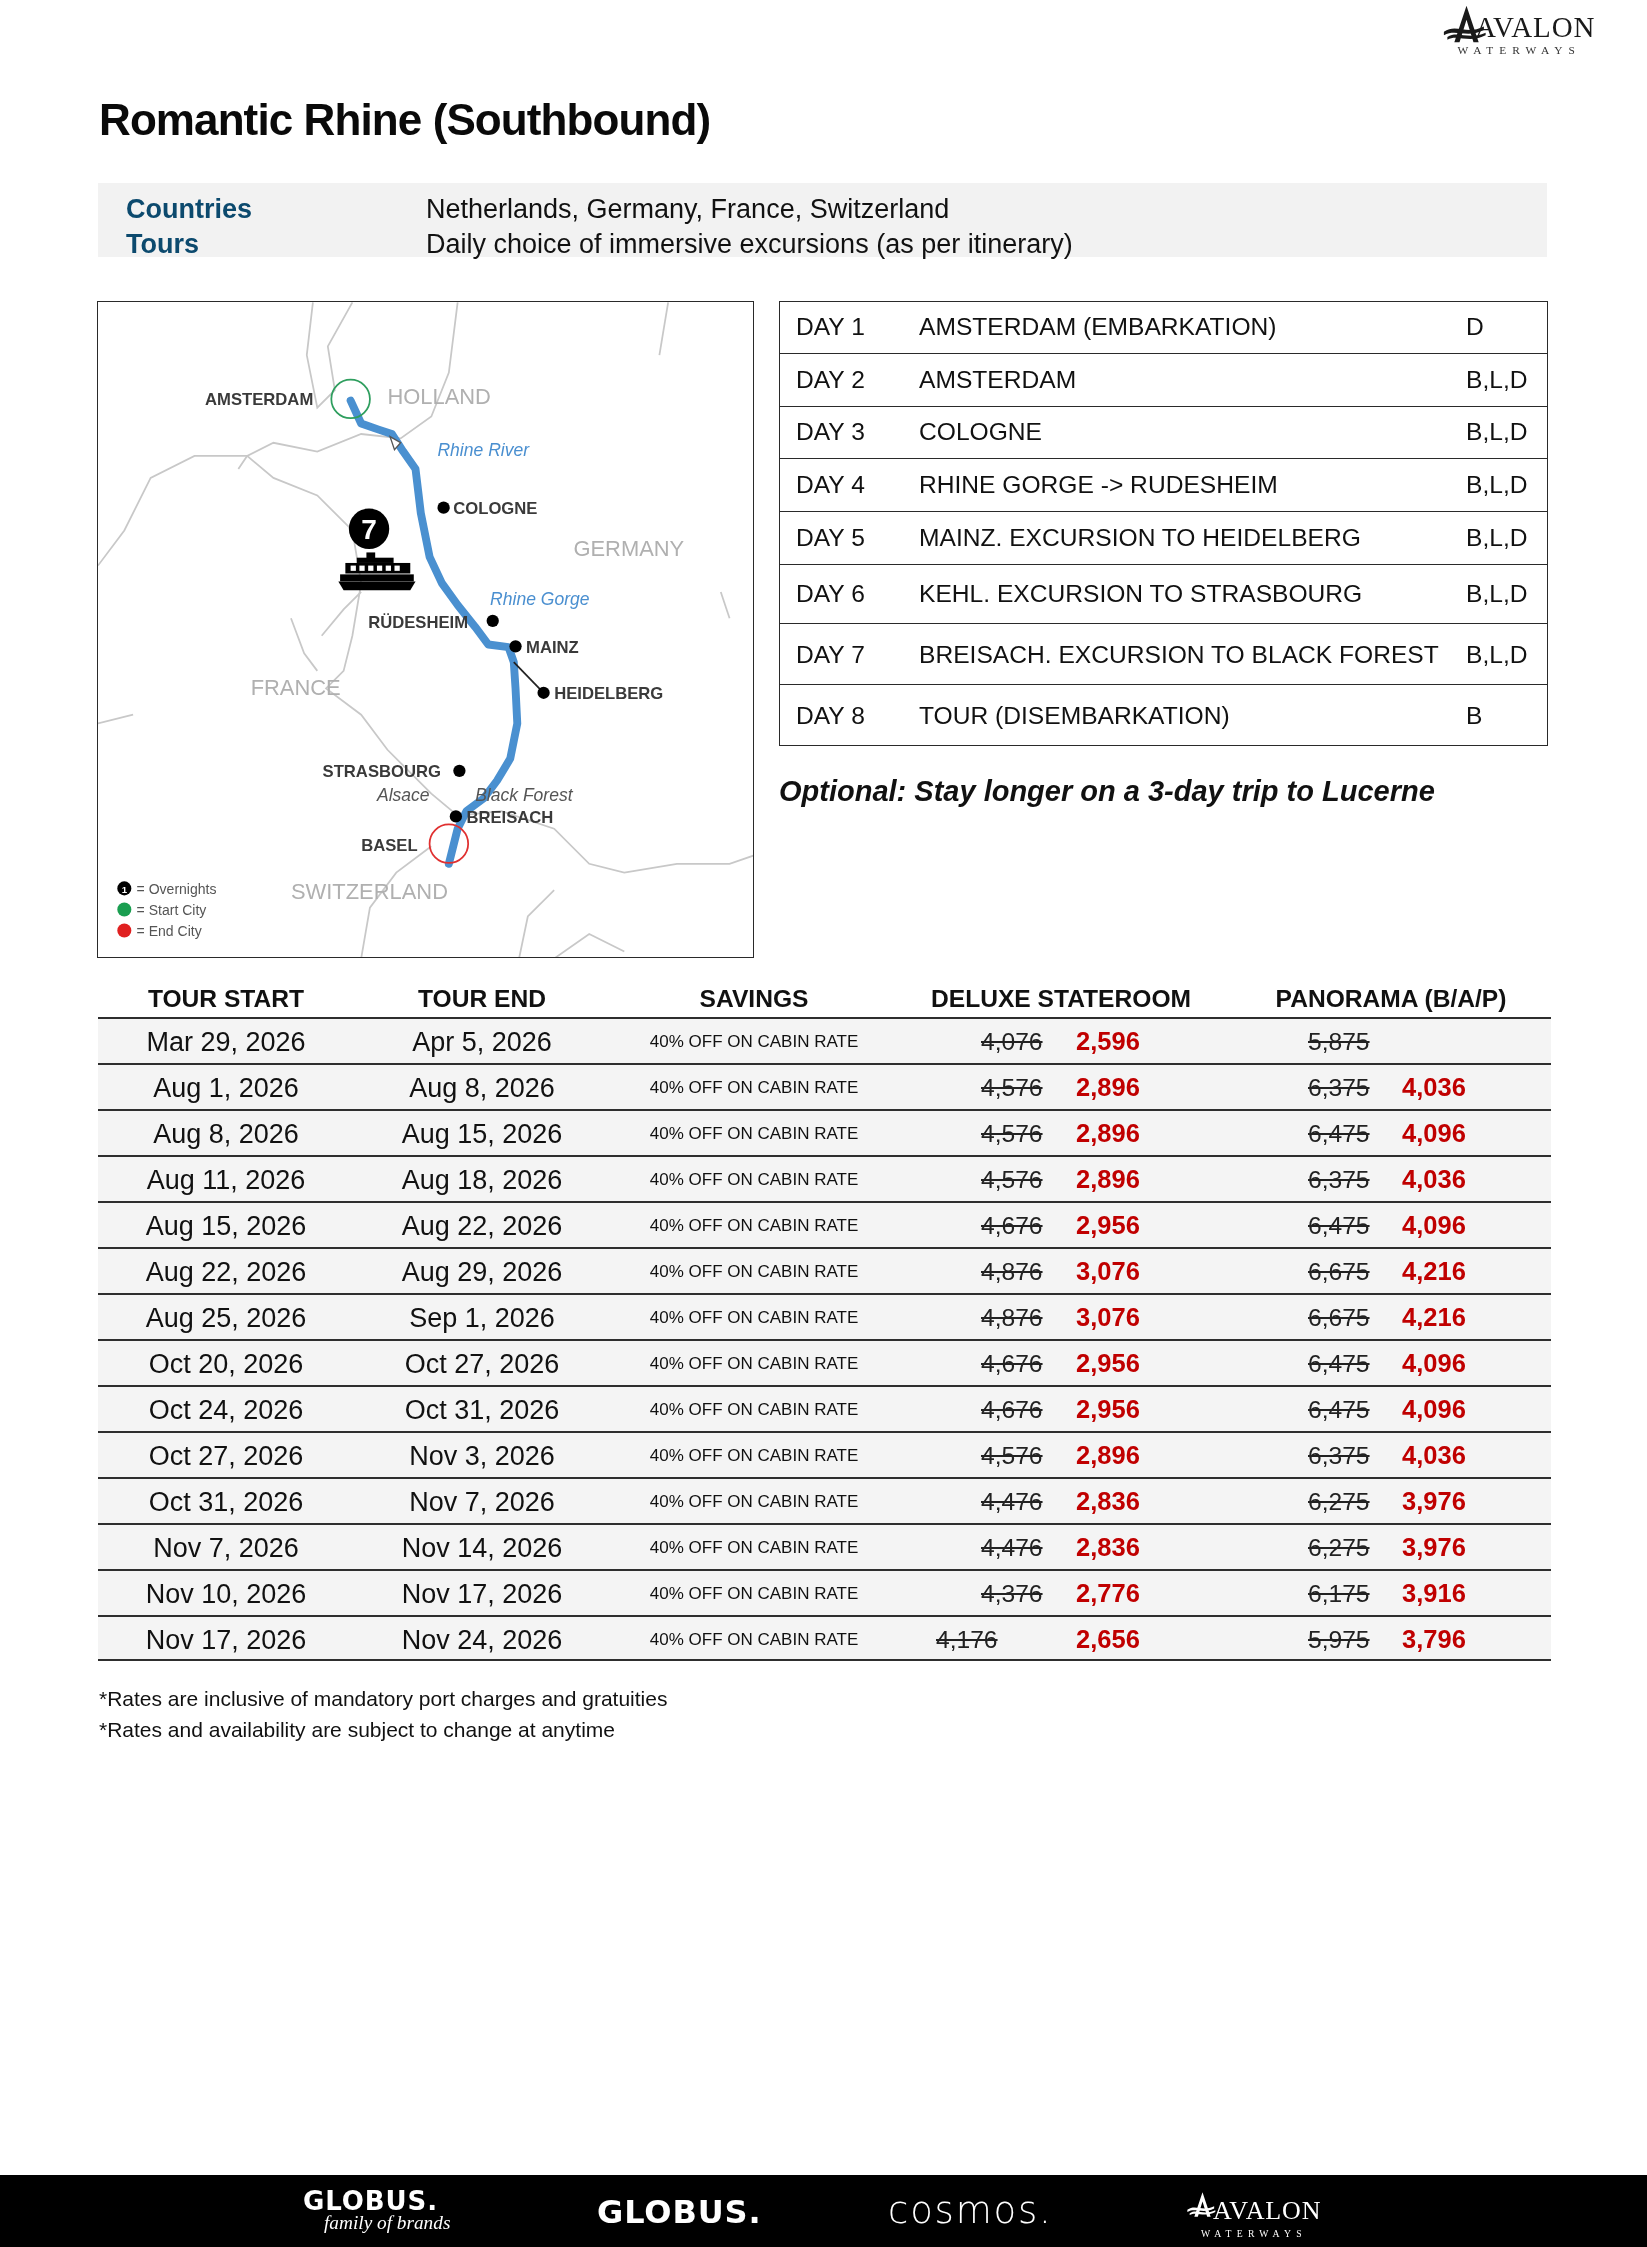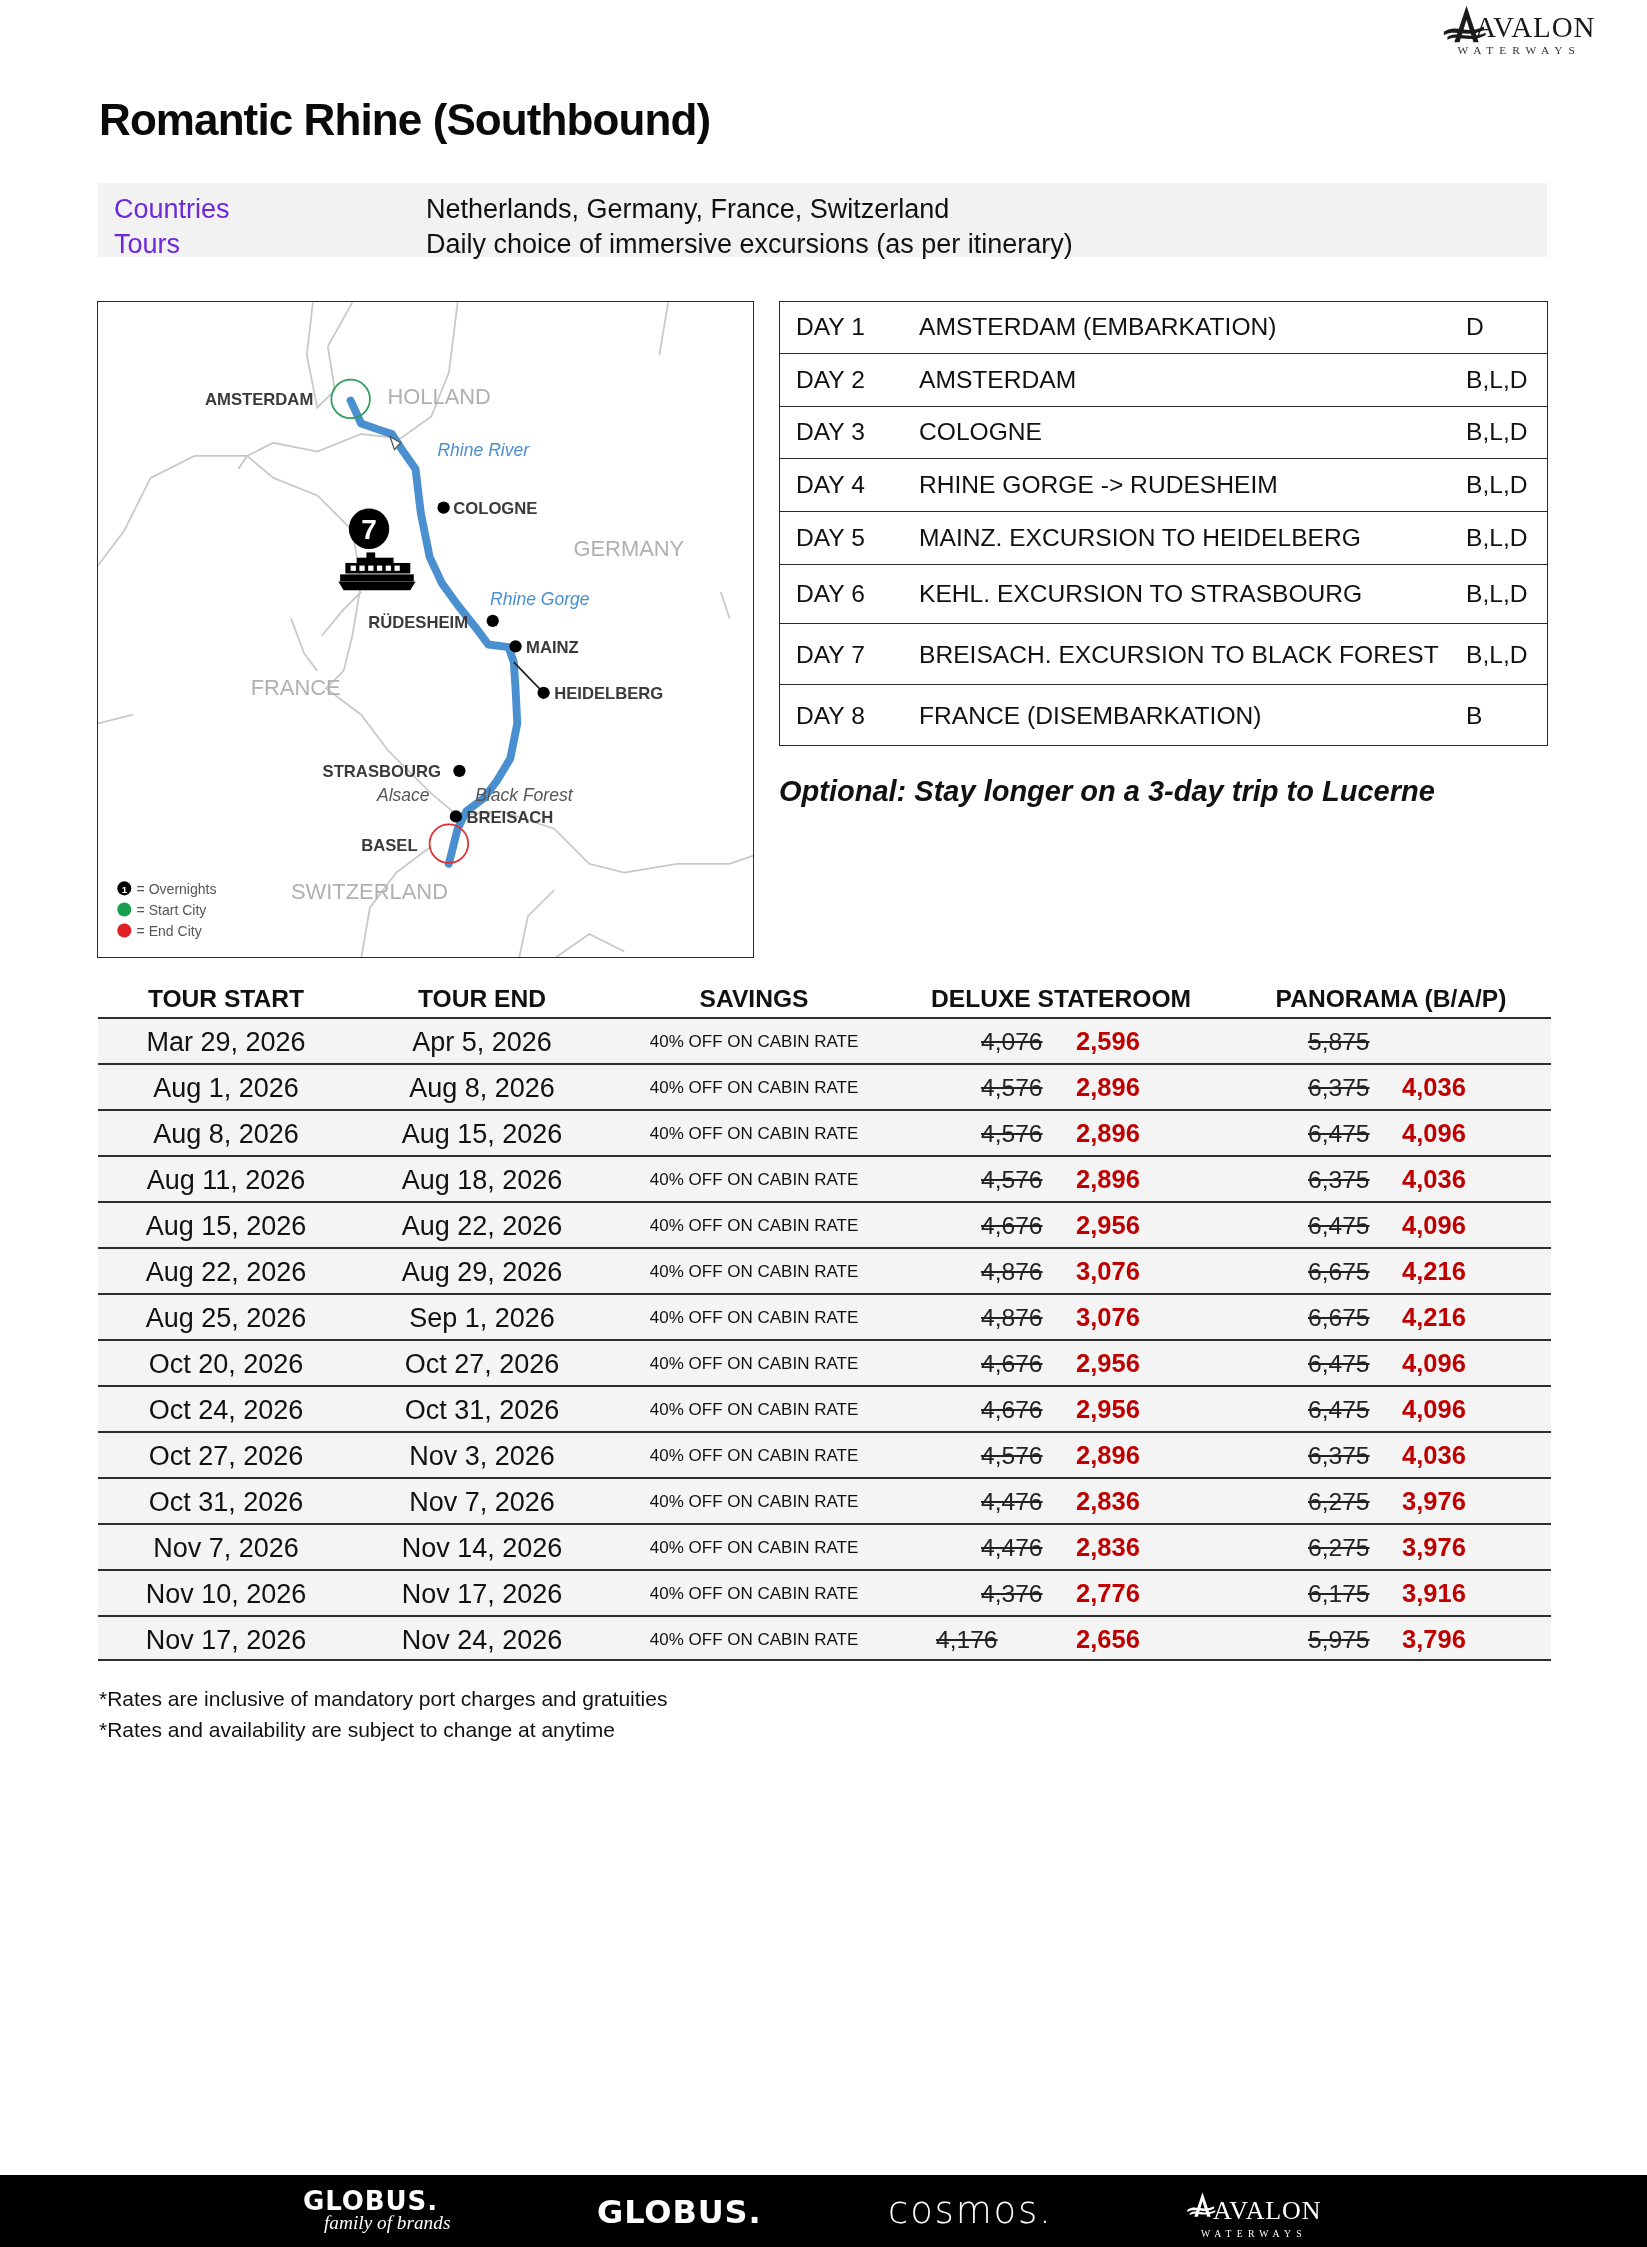--- a/index.html
+++ b/index.html
@@ -11,21 +11,21 @@
   .logo-top .avalon-word { position: absolute; left: 35px; top: 7px; font-family: "Liberation Serif", serif; font-size: 29px; letter-spacing: 0.9px; color: #1a1a1a; }
   .logo-top .waterways { position: absolute; left: 17.6px; top: 40px; font-family: "Liberation Serif", serif; font-size: 11.4px; letter-spacing: 6.1px; color: #333; }
   .logo-top svg { position: absolute; left: 0px; top: 0px; }
 
   
   .page-title { position: absolute; left: 99px; top: 95px; font-size: 44px; font-weight: bold; letter-spacing: -0.9px; color: #0a0a0a; }
 
   
   .info-box { position: absolute; left: 98px; top: 183px; width: 1449px; height: 74px; background: #f2f2f2; }
   .info-row { position: absolute; left: 16px; height: 35px; font-size: 27px; }
-  .info-row .lbl { position: absolute; left: 0; font-weight: normal; color: #6d28d9; white-space: nowrap; }
+  .info-row .lbl { position: absolute; left: 12px; font-weight: bold; color: #0c4a6e; white-space: nowrap; }
   .info-row .val { position: absolute; left: 312px; color: #111; white-space: nowrap; }
 
   
   .map-box { position: absolute; left: 97px; top: 301px; width: 657px; height: 657px; border: 1.8px solid #2a2a2a; background: #fff; overflow: hidden; }
   .map-box svg { position: absolute; left: 0; top: 0; }
 
   
   .itin { position: absolute; left: 779px; top: 301px; width: 769px; border: 1.8px solid #2a2a2a; border-bottom: none; }
   .itin-row { position: relative; border-bottom: 1.8px solid #2a2a2a; font-size: 24.6px; color: #111; }
   .itin-row .day { position: absolute; left: 16px; white-space: nowrap; }
@@ -209,21 +209,21 @@
     <span class="place" style="top:15px;">KEHL. EXCURSION TO STRASBOURG</span>
     <span class="meals" style="top:15px;">B,L,D</span>
   </div>
   <div class="itin-row" style="height:61px;">
     <span class="day" style="top:16.7px;">DAY 7</span>
     <span class="place" style="top:16.7px;">BREISACH. EXCURSION TO BLACK FOREST</span>
     <span class="meals" style="top:16.7px;">B,L,D</span>
   </div>
   <div class="itin-row" style="height:61px;">
     <span class="day" style="top:16.7px;">DAY 8</span>
-    <span class="place" style="top:16.7px;">FRANCE (DISEMBARKATION)</span>
+    <span class="place" style="top:16.7px;">TOUR (DISEMBARKATION)</span>
     <span class="meals" style="top:16.7px;">B</span>
   </div>
 </div>
 
 <div class="optional">Optional: Stay longer on a 3-day trip to Lucerne</div>
 
 <div class="price-head">
   <span style="left:128px;">TOUR START</span>
   <span style="left:384px;">TOUR END</span>
   <span style="left:656px;">SAVINGS</span>

